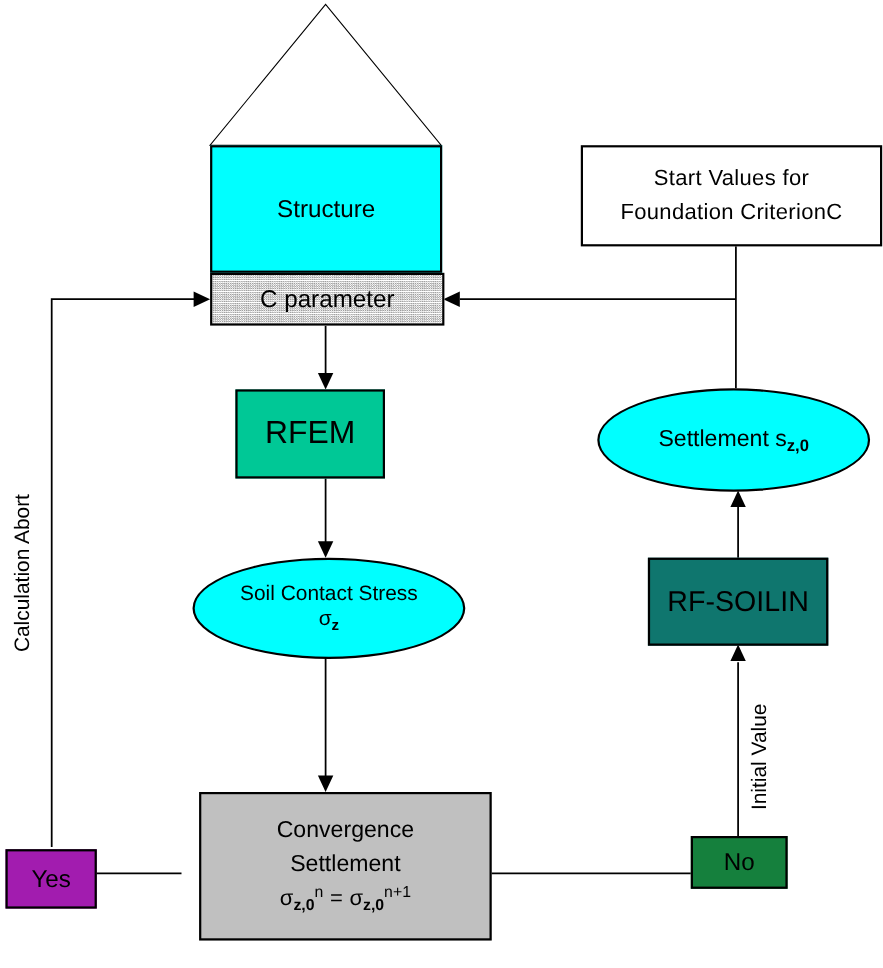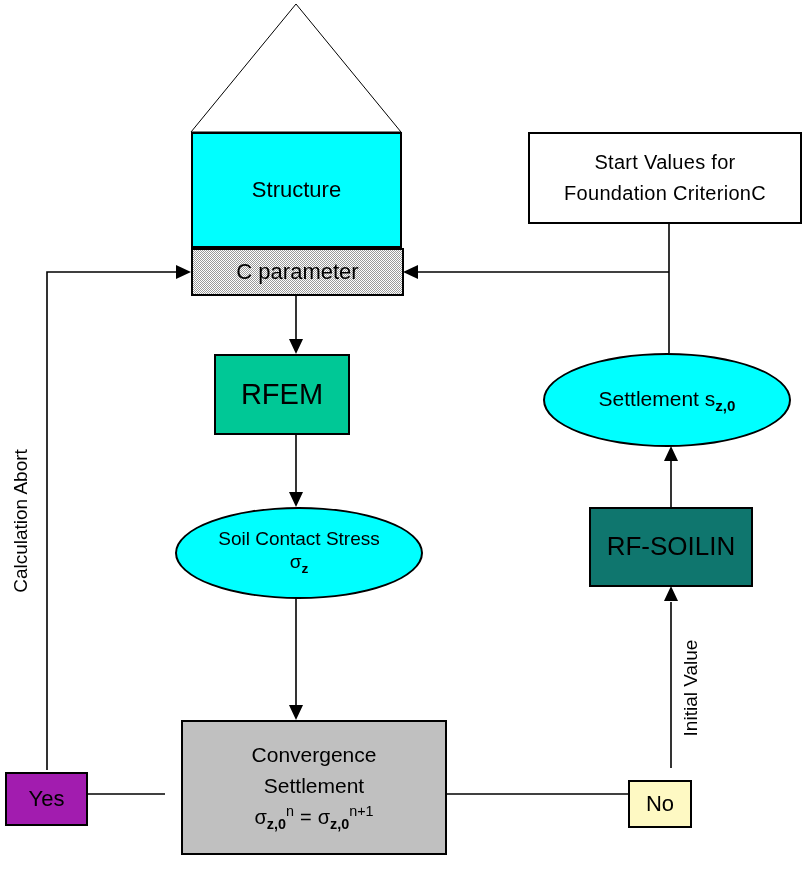--- a/index.html
+++ b/index.html
@@ -28,22 +28,22 @@
     background-size:2px 2px; }
   .rfem { left:214px; top:354px; width:136px; height:81px;
     background:#00C896; border:2px solid #000; font-size:29px; }
   .soil { left:175px; top:507px; width:248px; height:92px;
     background:#00FFFF; border:2px solid #000; border-radius:50%;
     font-size:19px; line-height:1.2; }
   .conv { left:165px; top:720px; width:266px; height:135px;
     background:#C0C0C0; border:2px solid #000; font-size:21px; line-height:1.45;margin-left:16px; }
   .yes { left:5px; top:772px; width:83px; height:54px;
     background:#a21caf; border:2px solid #000; font-size:22px; }
-  .no { left:628px; top:780px; width:64px; height:48px;
-    background:#fef9c3; border:2px solid #000; font-size:22px; }
+  .no { left:628px; top:760px; width:88px; height:48px;
+    background:#15803d; border:2px solid #000; font-size:22px; }
   .startv { left:528px; top:132px; width:274px; height:92px;
     background:#ffffff; border:2px solid #000; font-size:20px;
     line-height:1.55; letter-spacing:0.3px; }
   .settle { left:543px; top:353px; width:248px; height:94px;
     background:#00FFFF; border:2px solid #000; border-radius:50%; font-size:21px; }
   .rfsoilin { left:589px; top:507px; width:164px; height:80px;
     background:#0f766e; border:2px solid #000; font-size:26px; }
 
   .vlabel { position:absolute; z-index:2; font-size:19px; white-space:nowrap;
     transform:translate(-50%,-50%) rotate(-90deg); }

